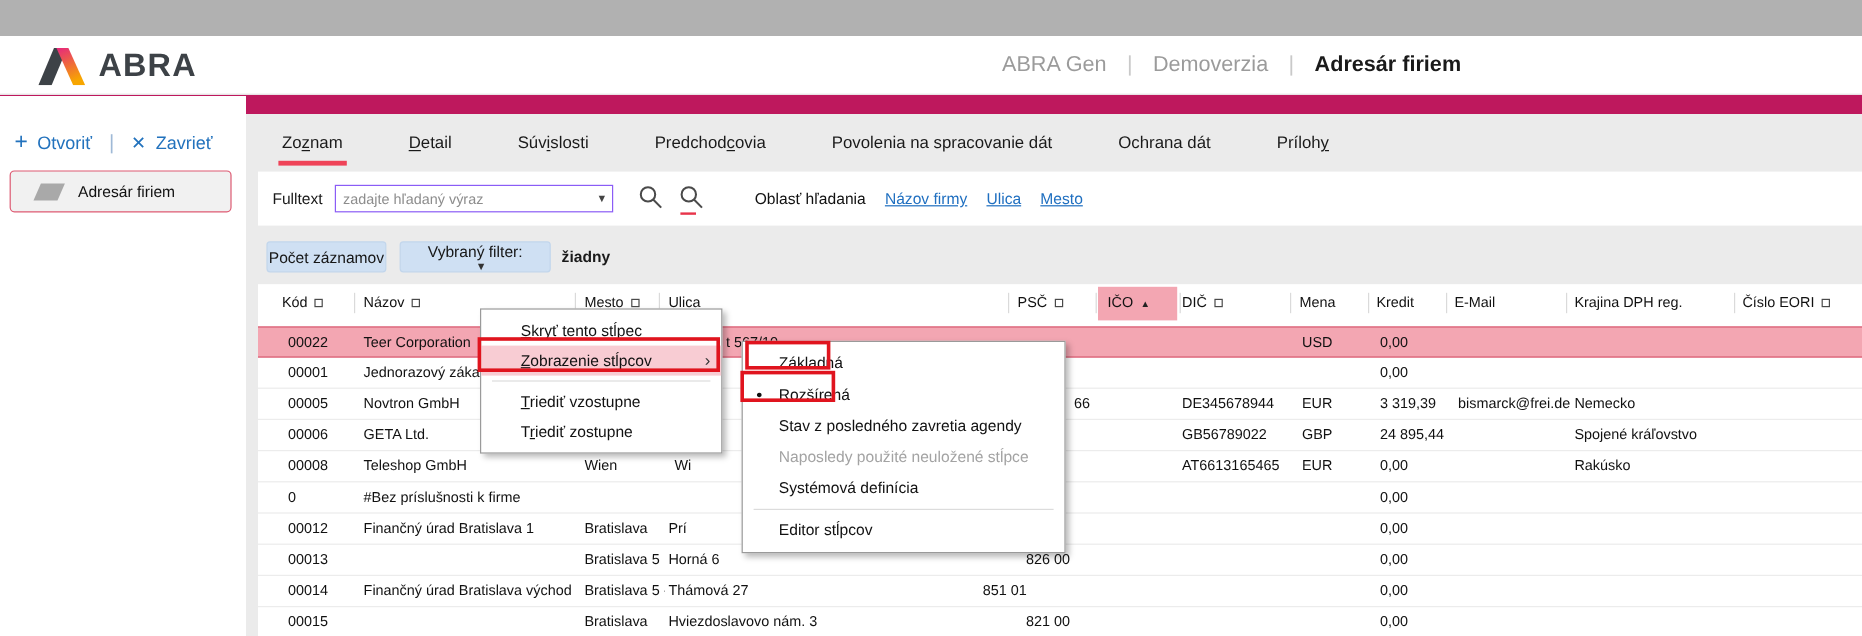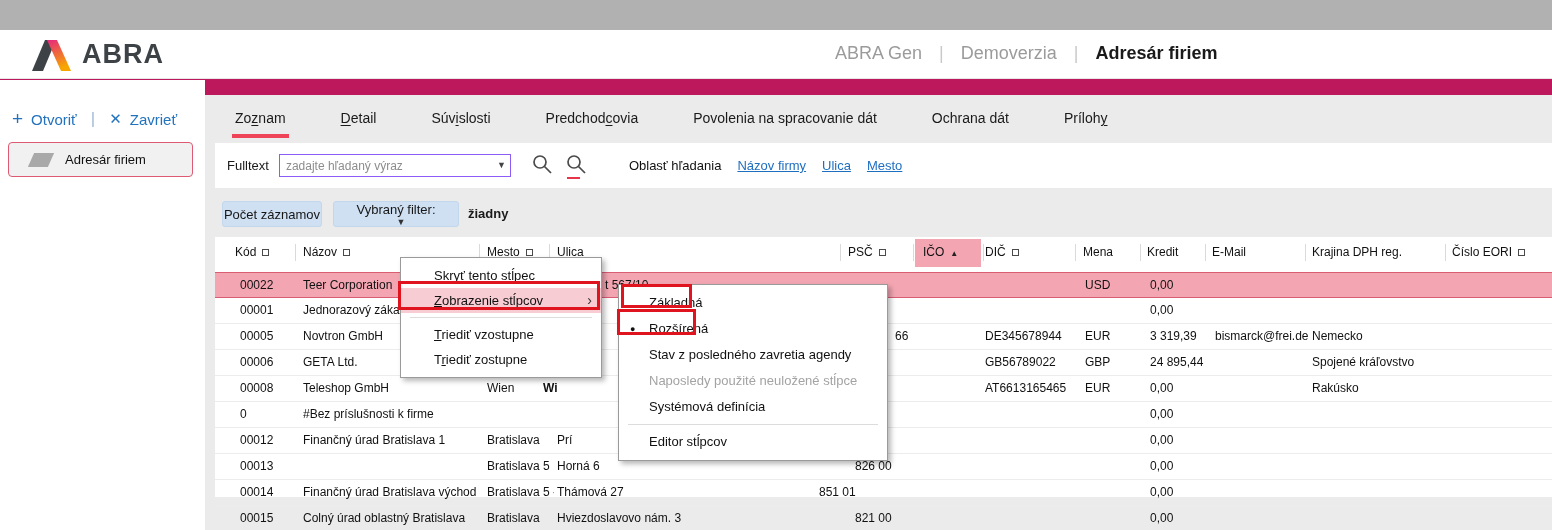--- a/index.html
+++ b/index.html
@@ -43,21 +43,21 @@
   .mag .redbar { position:absolute; left:2px; bottom:0; width:13px; height:2px; background:#e8344a; }
   .arealabel { margin-left:42px; color:#111; }
   .slink { margin-left:16px; color:#1f6fc0; text-decoration:underline; }
   .btn-blue { position:absolute; height:26px; background:#cfe0f3; border:1px solid #c2d6ec; border-radius:3px;
               font-size:13px; color:#161616; display:flex; align-items:center; justify-content:center; }
   #btn-count { left:17px; top:106px; width:100px; }
   #btn-filter { left:128px; top:106px; width:126px;flex-direction:column; }
   #btn-filter .dd { font-size:9px; margin-left:10px; color:#333; }
   #filter-value { position:absolute; left:263px; top:111px; font-size:13px; font-weight:700; }
   
-  .tablepanel { position:absolute; left:10px; top:142px; width:1337px; height:260px; background:#fff; }
+  .tablepanel { position:absolute; left:10px; top:142px; width:1337px; height:293px; background:#fff; }
   .thead { position:absolute; left:0; top:0; width:100%; height:31px; background:#fff; }
   .hcell { position:absolute; top:0; line-height:30px; font-size:12px; color:#111; white-space:nowrap; }
   .hsep { position:absolute; top:7px; height:17px; width:1px; background:#dadada; }
   .sq { display:inline-block; width:7px; height:7px; border:1px solid #4a4a4a; margin-left:6px; }
   .asc { font-size:8px; margin-left:6px; color:#222; }
   .ico-hl { position:absolute; left:700px; top:2px; width:66px; height:28px; background:#f3a6b2; }
   .trow { position:absolute; left:0; width:100%; height:26px; border-bottom:1px solid #ececec; }
   .trow.selected { background:#f3a6b2; border-top:1px solid #d95e74; border-bottom:1px solid #d95e74; }
   .cell { position:absolute; top:0; line-height:25px; font-size:12px; color:#111; white-space:nowrap; }
   .cell.mesto { width:67px; overflow:hidden; }
@@ -225,21 +225,21 @@
             <span class="cell nazov" style="left: 88px;">GETA Ltd.</span>
             <span class="cell dic" style="left: 770px;">GB56789022</span>
             <span class="cell mena" style="left: 870px;">GBP</span>
             <span class="cell kredit" style="left: 935px;">24 895,44</span>
             <span class="cell krajina" style="left: 1097px;">Spojené kráľovstvo</span>
           </div>
           <div class="trow" style="top: 139px;">
             <span class="cell kod" style="left: 25px;">00008</span>
             <span class="cell nazov" style="left: 88px;">Teleshop GmbH</span>
             <span class="cell mesto" style="left: 272px;">Wien</span>
-            <span class="cell ulica" style="left: 328px; font-weight: bold;">Wi</span>
+            <span class="cell ulica" style="left: 347px;">Wi</span>
             <span class="cell dic" style="left: 770px;">AT6613165465</span>
             <span class="cell mena" style="left: 870px;">EUR</span>
             <span class="cell kredit" style="left: 935px;">0,00</span>
             <span class="cell krajina" style="left: 1097px;">Rakúsko</span>
           </div>
           <div class="trow" style="top: 165px;">
             <span class="cell kod" style="left: 25px;">0</span>
             <span class="cell nazov" style="left: 88px;">#Bez príslušnosti k firme</span>
             <span class="cell kredit" style="left: 935px;">0,00</span>
           </div>
@@ -260,21 +260,20 @@
           <div class="trow" style="top: 243px;">
             <span class="cell kod" style="left: 25px;">00014</span>
             <span class="cell nazov" style="left: 88px;">Finančný úrad Bratislava východ</span>
             <span class="cell mesto" style="left: 272px;">Bratislava 5 - Petr</span>
             <span class="cell ulica" style="left: 342px;">Thámová 27</span>
             <span class="cell psc" style="left: 604px; text-align: center;">851 01</span>
             <span class="cell kredit" style="left: 935px;">0,00</span>
           </div>
           <div class="trow" style="top: 269px;">
             <span class="cell kod" style="left: 25px;">00015</span>
-            <span class="cell nazov" style="left: 88px;">Colný úrad oblastný Bratislava</span>
             <span class="cell mesto" style="left: 272px;">Bratislava</span>
             <span class="cell ulica" style="left: 342px;">Hviezdoslavovo nám. 3</span>
             <span class="cell psc" style="left: 640px;">821 00</span>
             <span class="cell kredit" style="left: 935px;">0,00</span>
           </div>
         </div>
     </div>
   </div>
 
   <div class="menu" id="ctx-menu">

